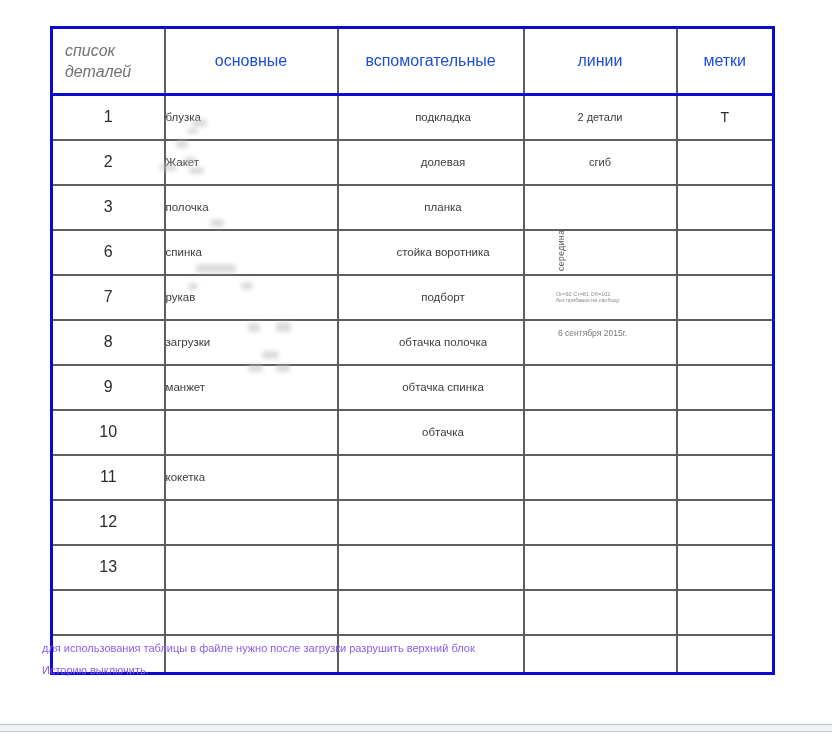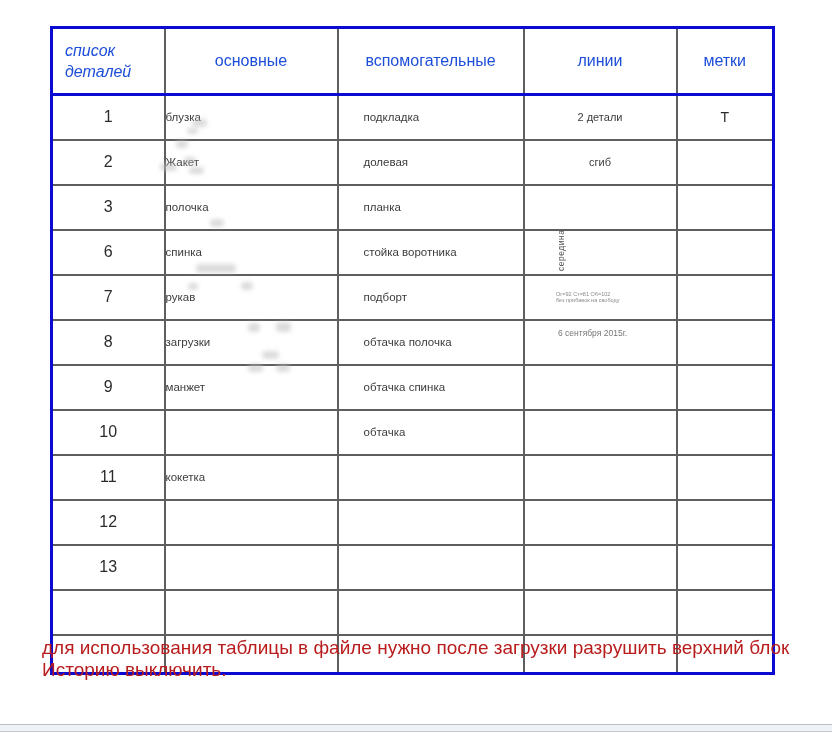--- a/index.html
+++ b/index.html
@@ -23,43 +23,43 @@
   table.cut-table td, table.cut-table th {
     border: 2px solid #5e5e5e;
     overflow: hidden;
     white-space: nowrap;
   }
   tr.hdr th { height: 67px; border-bottom: 3px solid #0a0ad0; background:#fff; }
   th.h-list {
     font-style: italic;
     font-weight: normal;
     font-size: 16px;
-    color: #1d4ed8;
+    color: #737373;
     text-align: left;
     padding-left: 12px;
     white-space: normal !important;
     line-height: 21px;
   }
   th.h-col { font-weight: normal; font-size: 16px; color: #1d4ed8; text-align: center; }
   tr.datarow td { height: 45px; }
   tr.notetrow td { height: 45px; }
   tr.lastrow td { height: 39px; }
   td.c-num  { text-align: center; font-size: 16px; color: #2b2b2b; }
   td.c-main { text-align: left; font-size: 11.5px; color: #3c3c3c; }
-  td.c-aux  { text-align: left; padding-left: 25px; font-size: 11.5px; color: #3c3c3c; }
+  td.c-aux  { text-align: center; padding-left: 25px; font-size: 11.5px; color: #3c3c3c; }
   td.c-lin  { text-align: center; font-size: 11px; color: #3c3c3c; }
   td.c-mark { text-align: center; font-size: 14px; color: #2b2b2b; }
 
   .red-note {
     position: absolute;
     left: 42px;
     top: 637px;
     width: 760px;
-    color: #b91c1c;
-    font-size: 19px;
+    color: #8b5cf6;
+    font-size: 11px;
     line-height: 22px;
     z-index: 5;
     pointer-events: none;
   }
   .vert-label {
     position: absolute;
     left: 556px;
     top: 271px;
     transform: rotate(-90deg);
     transform-origin: left top;

